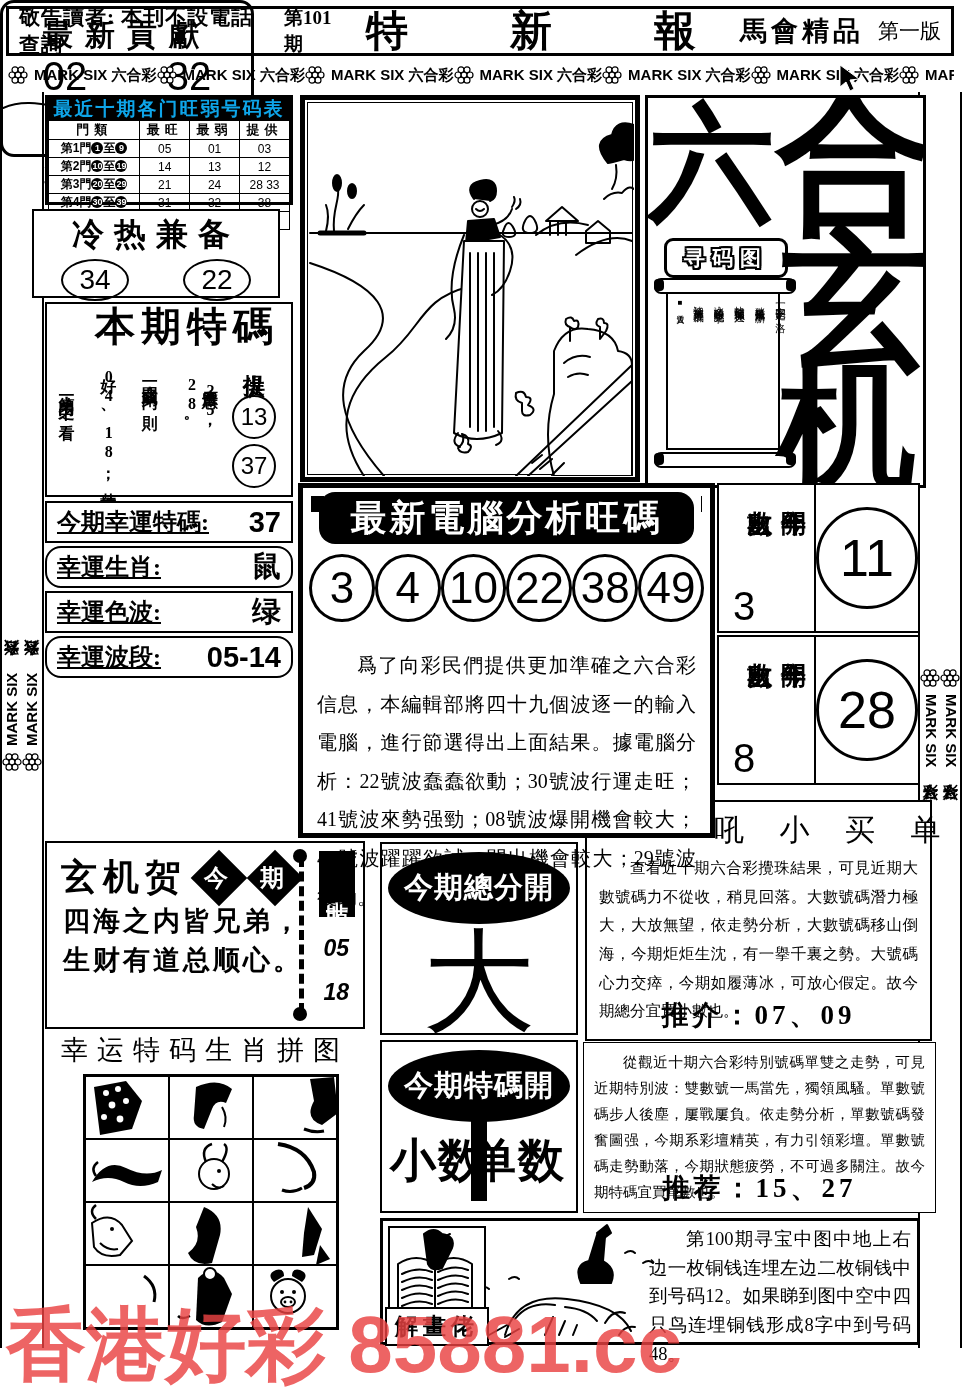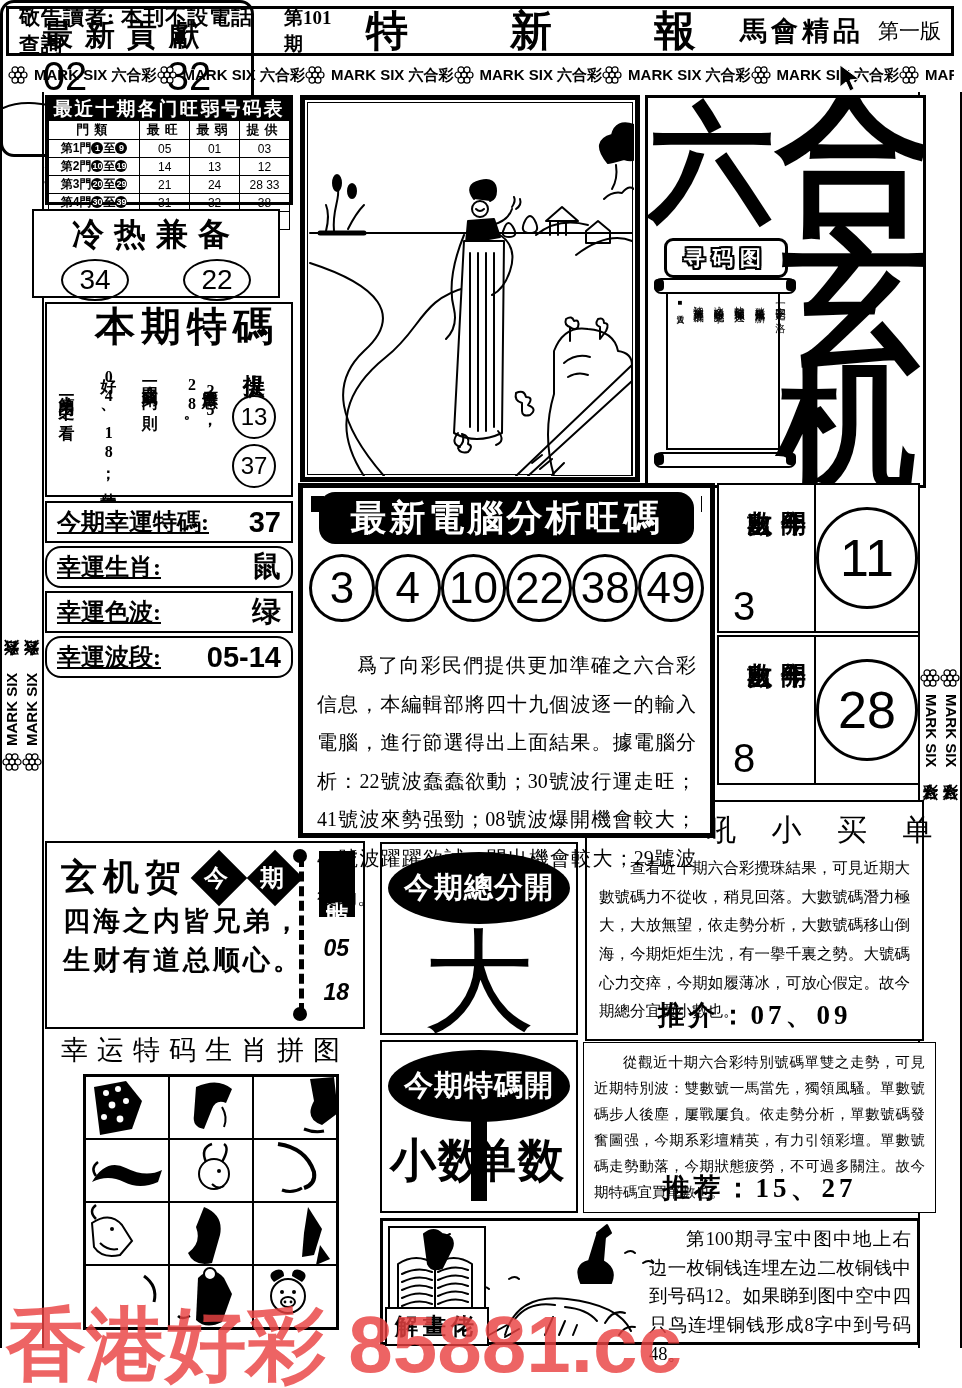--- a/index.html
+++ b/index.html
@@ -28,21 +28,21 @@
   #vstrip-left{left:0;}
   #vstrip-right{left:918px;}
   .vstrip-inner{writing-mode:vertical-rl;height:100%;width:100%;display:flex;flex-direction:column;
           justify-content:space-around;align-items:center;font-weight:bold;font-size:14px;
           font-family:"Liberation Sans",sans-serif;}
   #vstrip-left .vstrip-inner{transform:rotate(180deg);}
   .vstrip-inner .ms-unit{writing-mode:vertical-rl;}
 
   
   #hot-table{left:45px;top:95px;width:248px;height:110px;border:3px solid #000;}
-  #hot-title{background:#000;color:#ffffff;font-weight:bold;font-size:19px;text-align:center;
+  #hot-title{background:#000;color:#0ea5e9;font-weight:bold;font-size:19px;text-align:center;
              letter-spacing:2px;height:22px;line-height:22px;}
   table.hot{border-collapse:collapse;width:100%;}
   table.hot td,table.hot th{border:1px solid #000;font-size:12px;text-align:center;height:13.5px;
              padding:0;font-family:"Liberation Sans",sans-serif;}
   table.hot th{font-weight:bold;letter-spacing:5px;font-size:13px;}
   td.door{font-weight:bold;white-space:nowrap;}
   .nc{display:inline-block;width:12px;height:12px;background:#000;color:#fff;border-radius:50%;
       font-size:9px;line-height:12px;text-align:center;vertical-align:1px;}
 
   
@@ -695,21 +695,21 @@
         <span>今年開</span>
         <span>出次數</span>
       </div>
       <span class="app-count">8</span>
     </div>
     <div class="app-right">
         <span class="circle96">28</span>
       </div>
   </div>
 
-  <div id="big-small" class="abs" style="background:#fff;">
+  <div id="big-small" class="abs" style="background:#fff;padding-left:8px;">
     <div id="bs-title">吼 小 买 单</div>
     <div id="bs-text">查看近十期六合彩攪珠結果，可見近期大數號碼力不從收，稍見回落。大數號碼潛力極大，大放無望，依走勢分析，大數號碼移山倒海，今期炬炬生沈，有一擧千裏之勢。大號碼心力交瘁，今期如履薄冰，可放心假定。故今期總分宜買小數也。</div>
     <div class="recommend">推介：07、09</div>
   </div>
 
   <div id="total-open" class="box">
     <div class="ellipse-title">今期總分開</div>
     <div id="total-char">大</div>
   </div>
 

